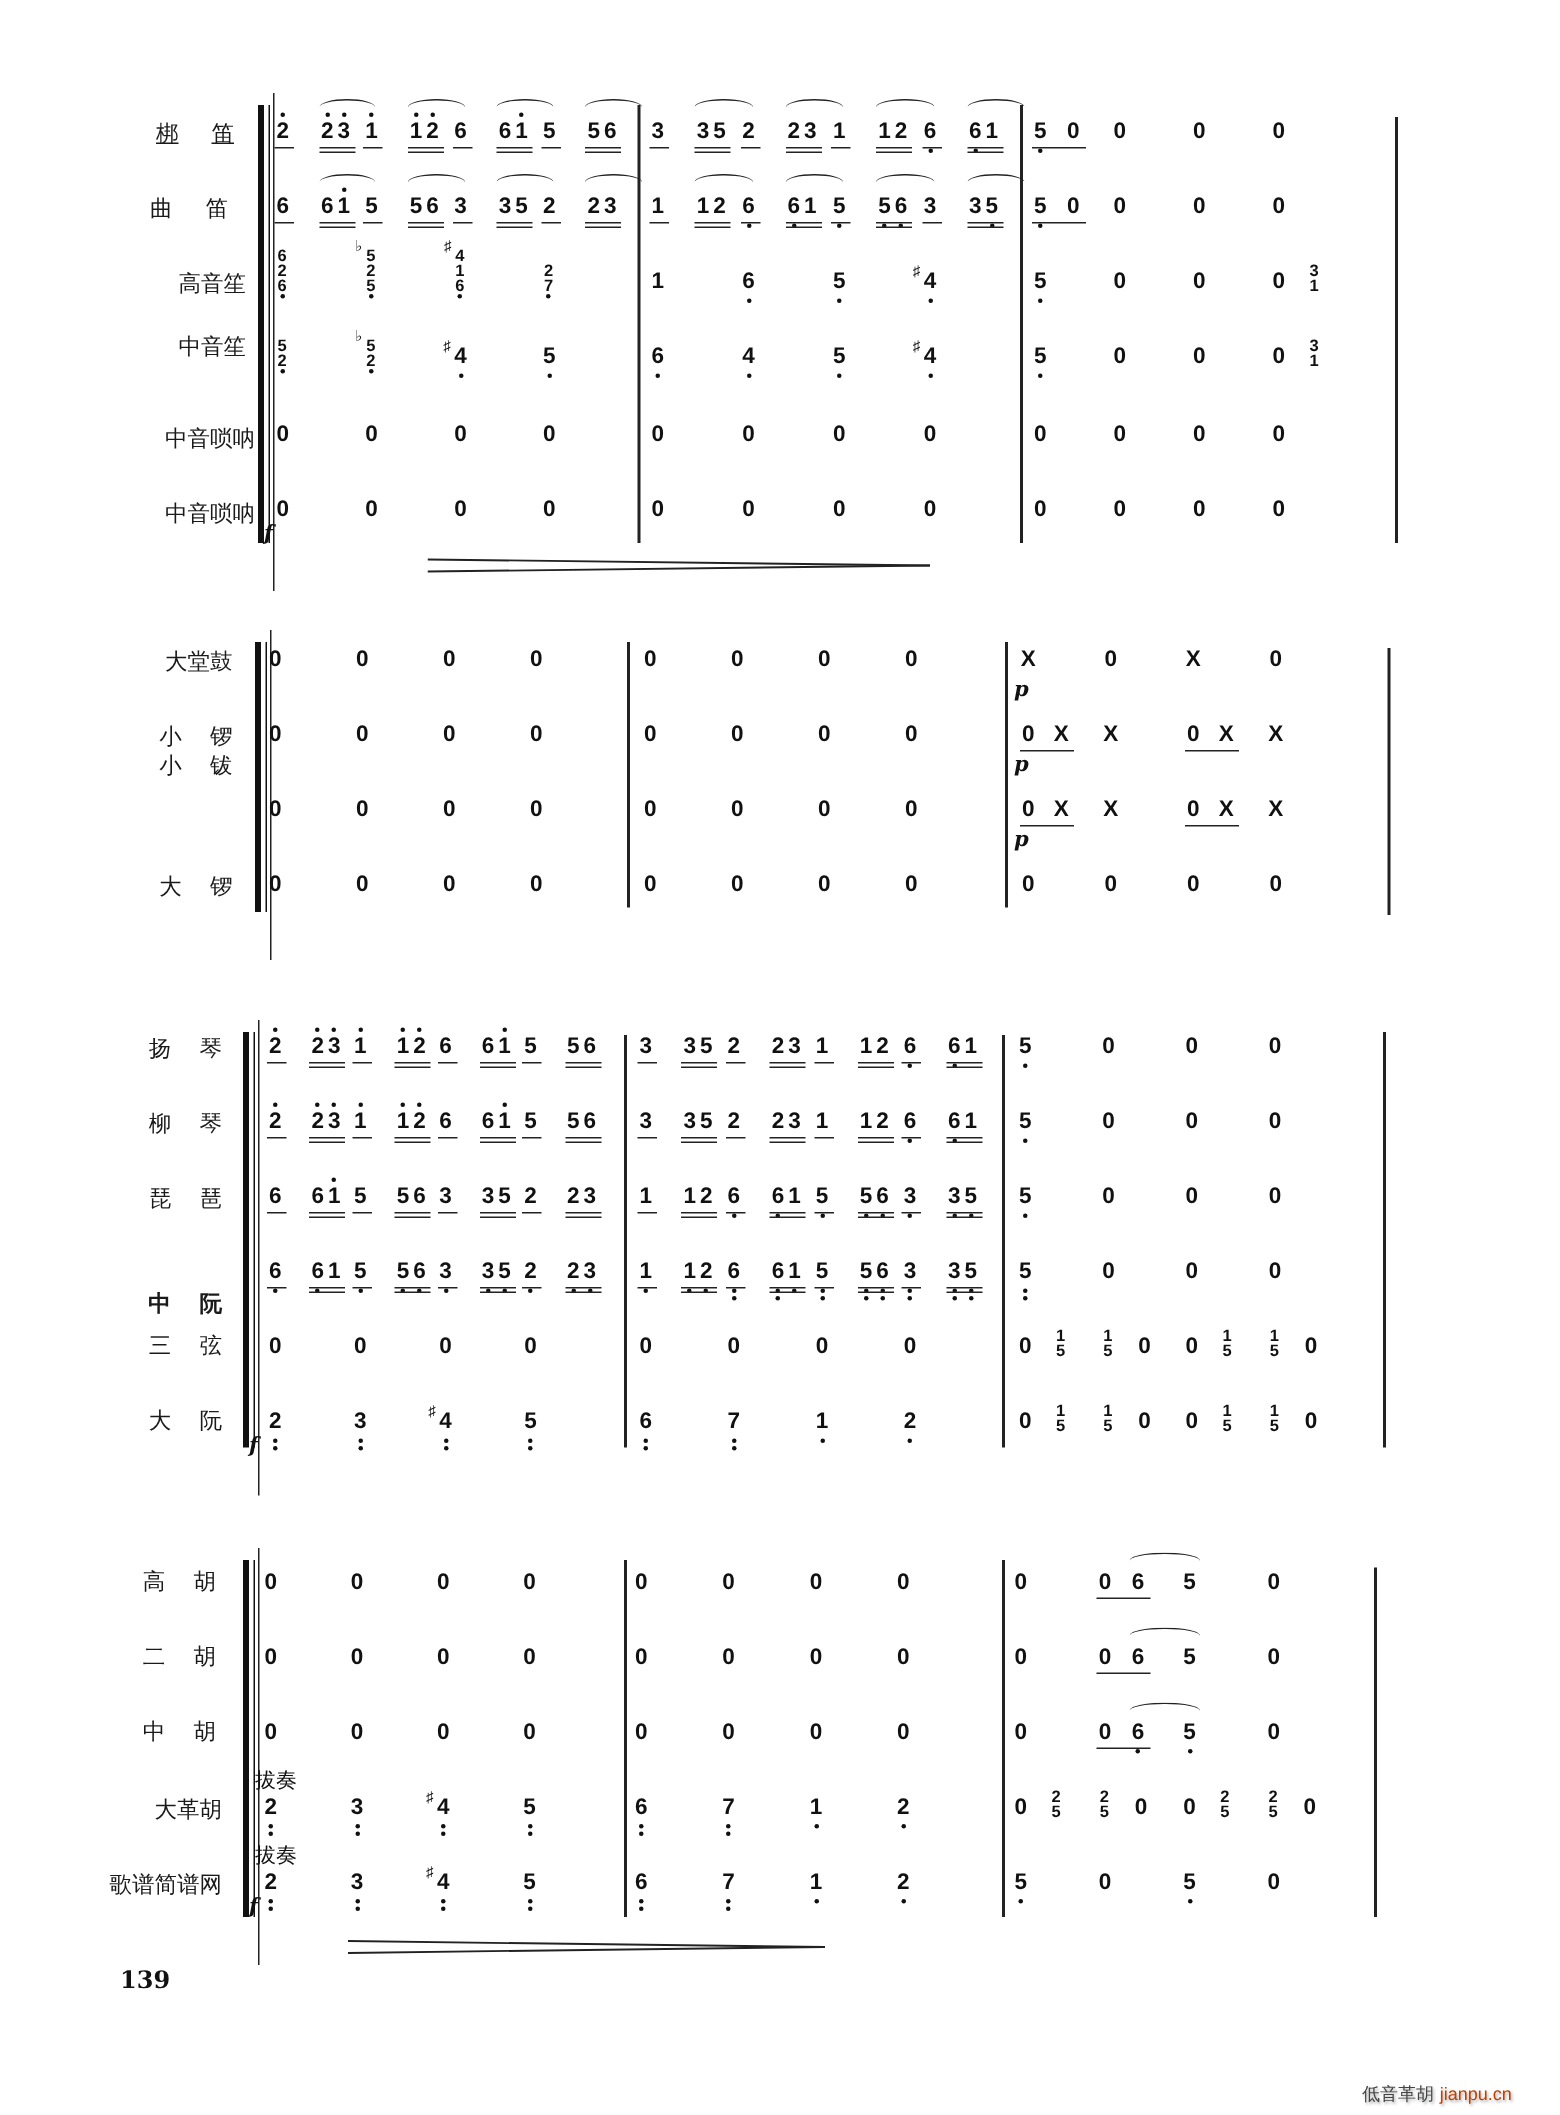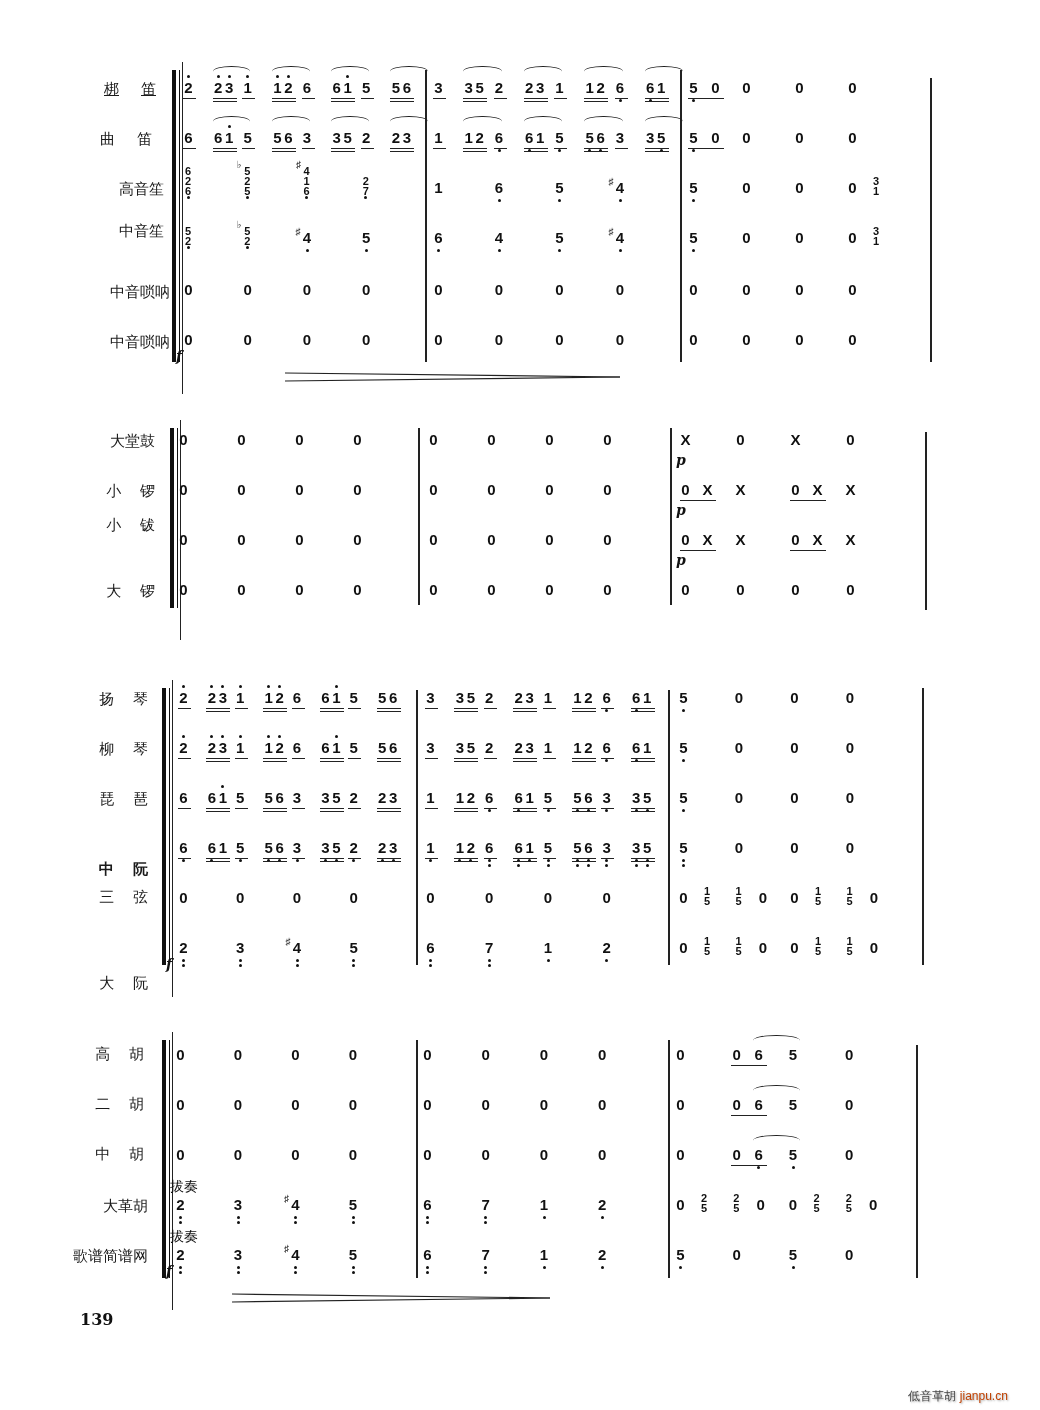--- a/index.html
+++ b/index.html
@@ -641,29 +641,29 @@
 <div class="label" style="left:100px;top:130px;width:60px;text-align:left;">
   <span>曲</span><span style="display:inline-block;width:22px"></span><span>笛</span>
 </div>
 <div class="label" style="left:86px;top:180px;">高音笙</div>
 <div class="label" style="left:86px;top:222px;">中音笙</div>
 <div class="label" style="left:92px;top:283px;">中音唢呐</div>
 <div class="label" style="left:92px;top:333px;">中音唢呐</div>
 
 <div class="label" style="left:77px;top:432px;">大堂鼓</div>
 <div class="label" style="left:77px;top:482px;word-spacing:14px;">小 锣</div>
-<div class="label" style="left:77px;top:516px;word-spacing:14px;">小 钹</div>
+<div class="label" style="left:77px;top:501px;word-spacing:14px;">小 钹</div>
 <div class="label" style="left:77px;top:582px;word-spacing:14px;">大 锣</div>
 
 <div class="label" style="left:70px;top:690px;word-spacing:14px;">扬 琴</div>
 <div class="label" style="left:70px;top:740px;word-spacing:14px;">柳 琴</div>
 <div class="label" style="left:70px;top:790px;word-spacing:14px;">琵 琶</div>
 <div class="label" style="left:70px;top:860px;word-spacing:14px;font-weight:bold;">中 阮</div>
 <div class="label" style="left:70px;top:888px;word-spacing:14px;">三 弦</div>
-<div class="label" style="left:70px;top:938px;word-spacing:14px;margin-top:36px;">大 阮</div>
+<div class="label" style="left:70px;top:938px;word-spacing:14px;">大 阮</div>
 
 <div class="label" style="left:66px;top:1045px;word-spacing:14px;">高 胡</div>
 <div class="label" style="left:66px;top:1095px;word-spacing:14px;">二 胡</div>
 <div class="label" style="left:66px;top:1145px;word-spacing:14px;">中 胡</div>
 <div class="label" style="left:70px;top:1197px;">大革胡</div>
 <div class="label" style="left:70px;top:1247px;">歌谱简谱网</div>
 
 <div class="small-text" style="left:170px;top:1178px;">拔奏</div>
 <div class="small-text" style="left:170px;top:1228px;">拔奏</div>
 

